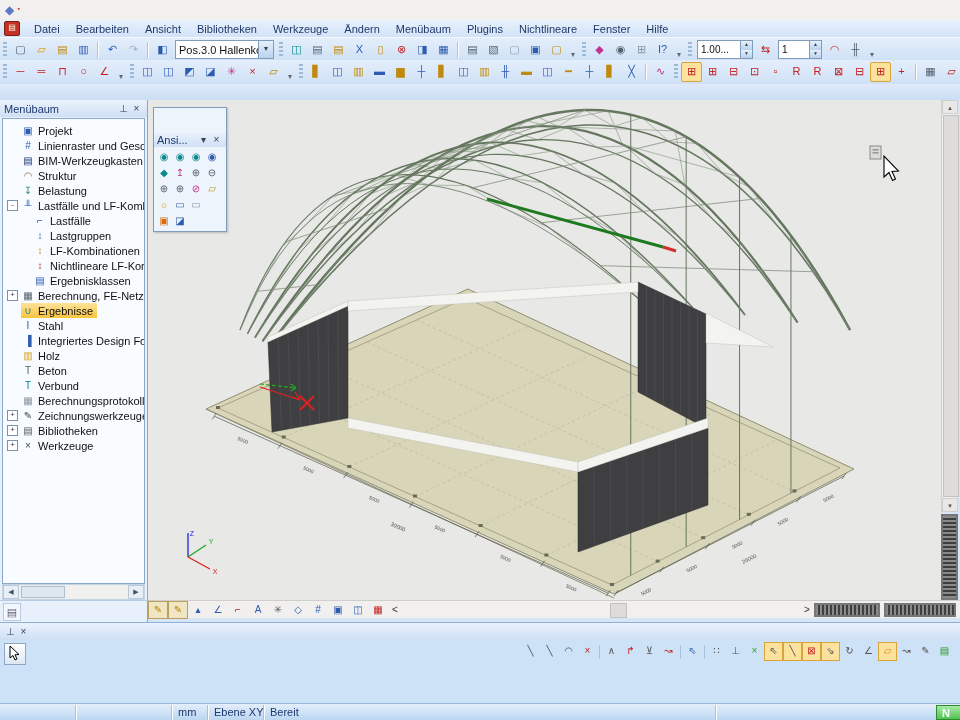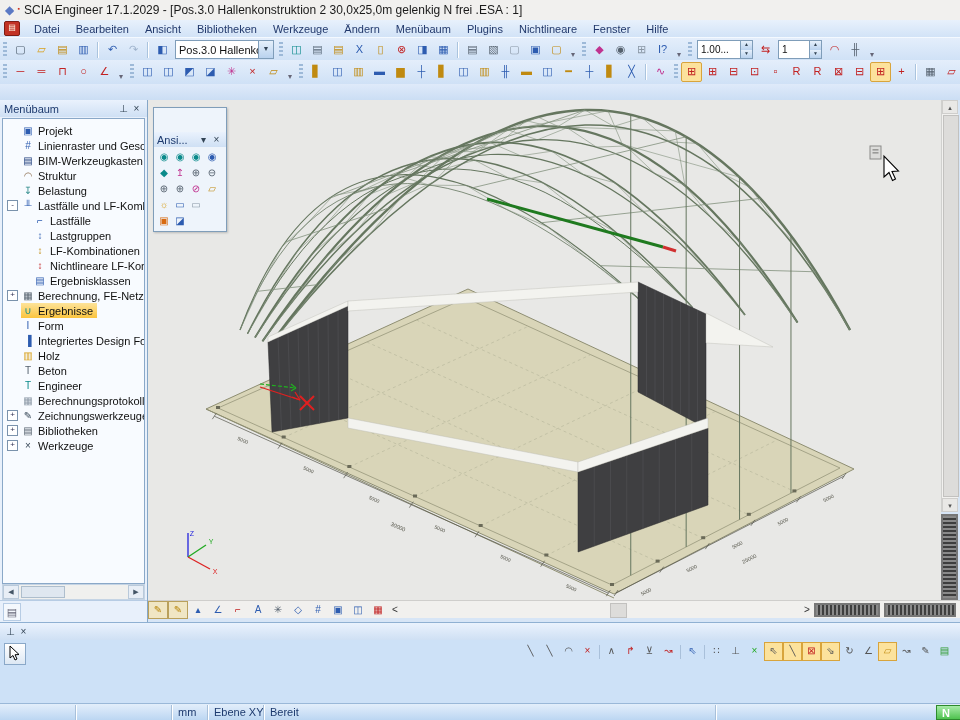--- a/index.html
+++ b/index.html
@@ -118,21 +118,20 @@
         color:#fff;font-weight:bold;font-size:11px;line-height:14px;box-sizing:border-box;}
   .cursor-svg{position:absolute;pointer-events:none;}
 </style>
 </head>
 <body>
 
 <div id="app">
 
   <div class="titlebar">
     <span class="app-logo">◆<i>▪</i></span>
-    <span>SCIA Engineer 17.1.2029 - [Pos.3.0 Hallenkonstruktion 2 30,0x25,0m gelenkig N frei .ESA : 1]</span>
   </div>
 
   <div class="menubar">
     <span class="menu-doc-icon">▤</span>
     <span id="menu-items" style="display:flex;">
         <span class="menu-item">Datei</span>
         <span class="menu-item">Bearbeiten</span>
         <span class="menu-item">Ansicht</span>
         <span class="menu-item">Bibliotheken</span>
         <span class="menu-item">Werkzeuge</span>
@@ -354,21 +353,21 @@
           <span class="tr-ind" style="width: 18px;"></span>
           <span class="tree-content sel">
             <span class="tree-icon" style="color: rgb(10, 138, 138);">∪</span>
             <span>Ergebnisse</span>
           </span>
         </div>
         <div class="tree-row">
           <span class="tr-ind" style="width: 18px;"></span>
           <span class="tree-content">
             <span class="tree-icon" style="color: rgb(45, 92, 176);">I</span>
-            <span>Form</span>
+            <span>Stahl</span>
           </span>
         </div>
         <div class="tree-row">
           <span class="tr-ind" style="width: 18px;"></span>
           <span class="tree-content">
             <span class="tree-icon" style="color: rgb(45, 92, 176);">▐</span>
             <span>Integriertes Design Form</span>
           </span>
         </div>
         <div class="tree-row">
@@ -382,21 +381,21 @@
           <span class="tr-ind" style="width: 18px;"></span>
           <span class="tree-content">
             <span class="tree-icon" style="color: rgb(85, 97, 110);">T</span>
             <span>Beton</span>
           </span>
         </div>
         <div class="tree-row">
           <span class="tr-ind" style="width: 18px;"></span>
           <span class="tree-content">
             <span class="tree-icon" style="color: rgb(10, 138, 138);">T</span>
-            <span>Engineer</span>
+            <span>Verbund</span>
           </span>
         </div>
         <div class="tree-row">
           <span class="tr-ind" style="width: 18px;"></span>
           <span class="tree-content">
             <span class="tree-icon" style="color: rgb(138, 151, 165);">▦</span>
             <span>Berechnungsprotokoll</span>
           </span>
         </div>
         <div class="tree-row">

